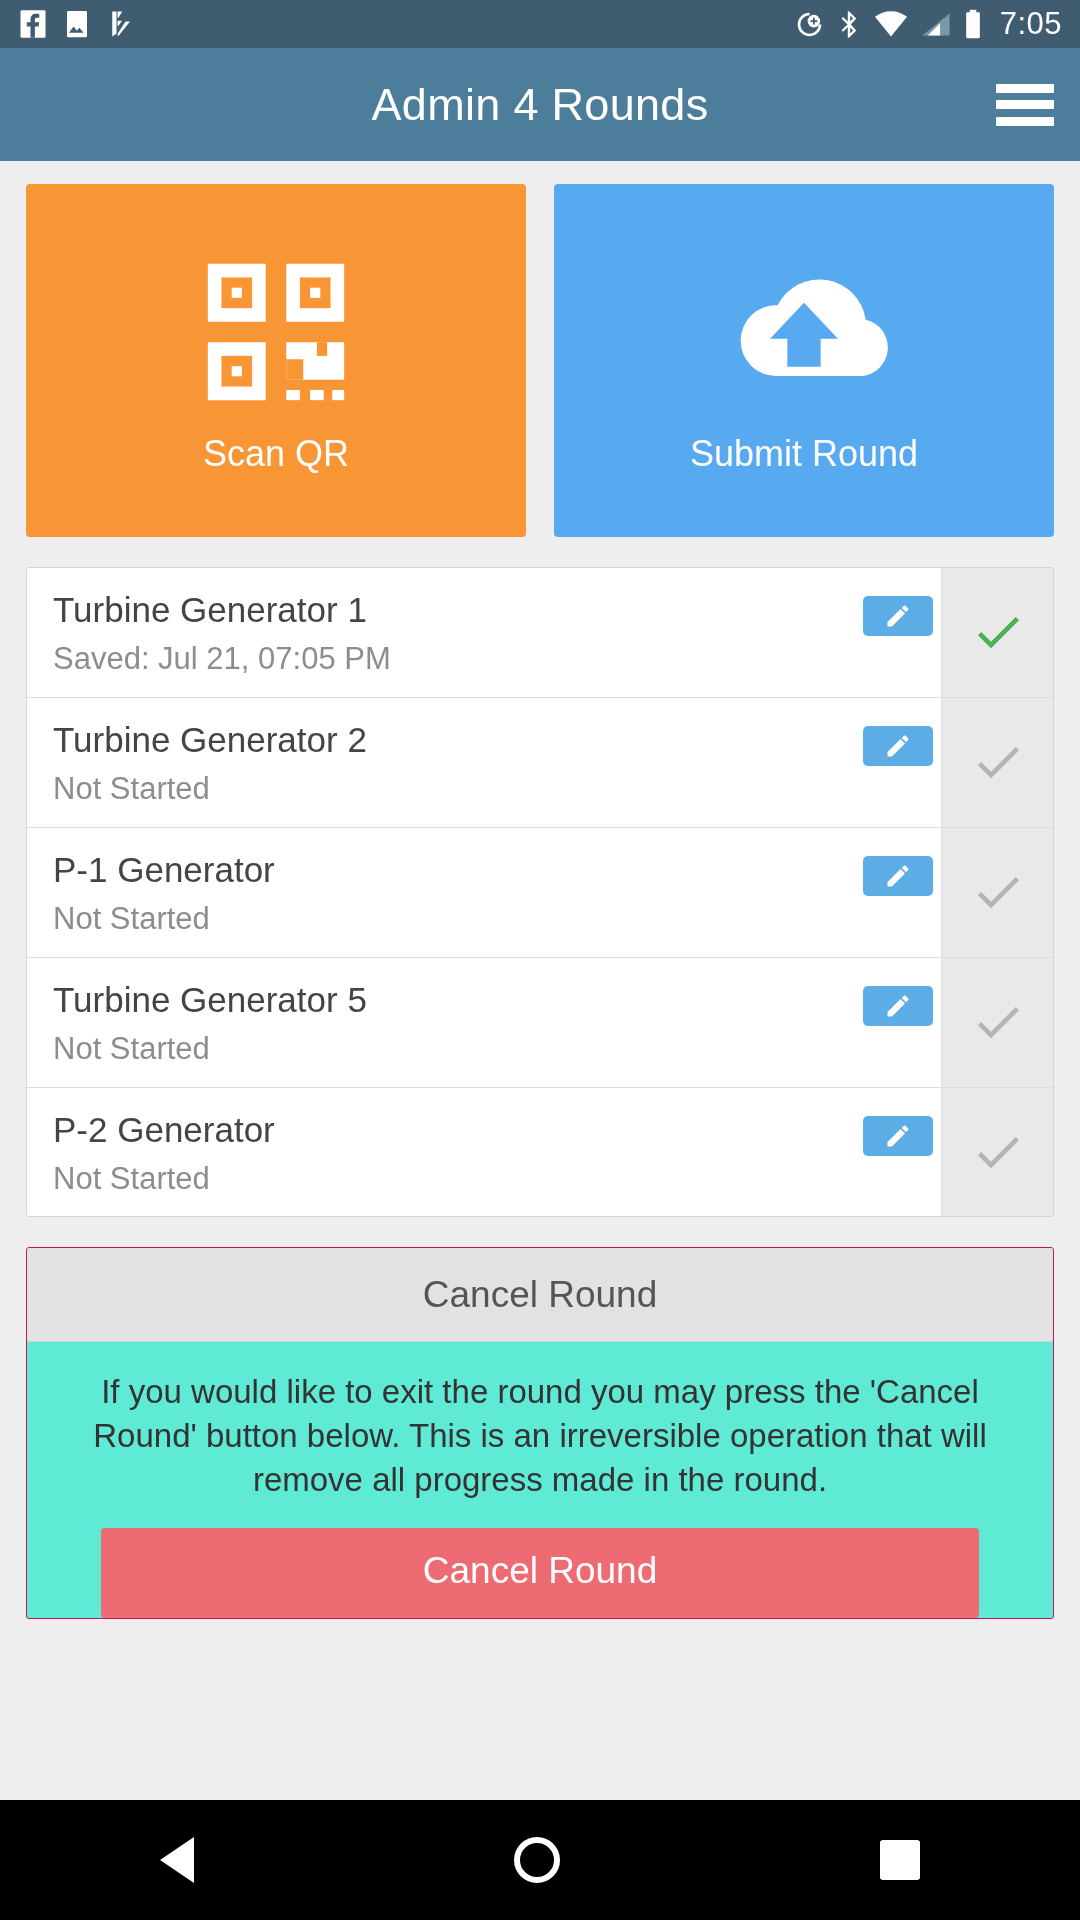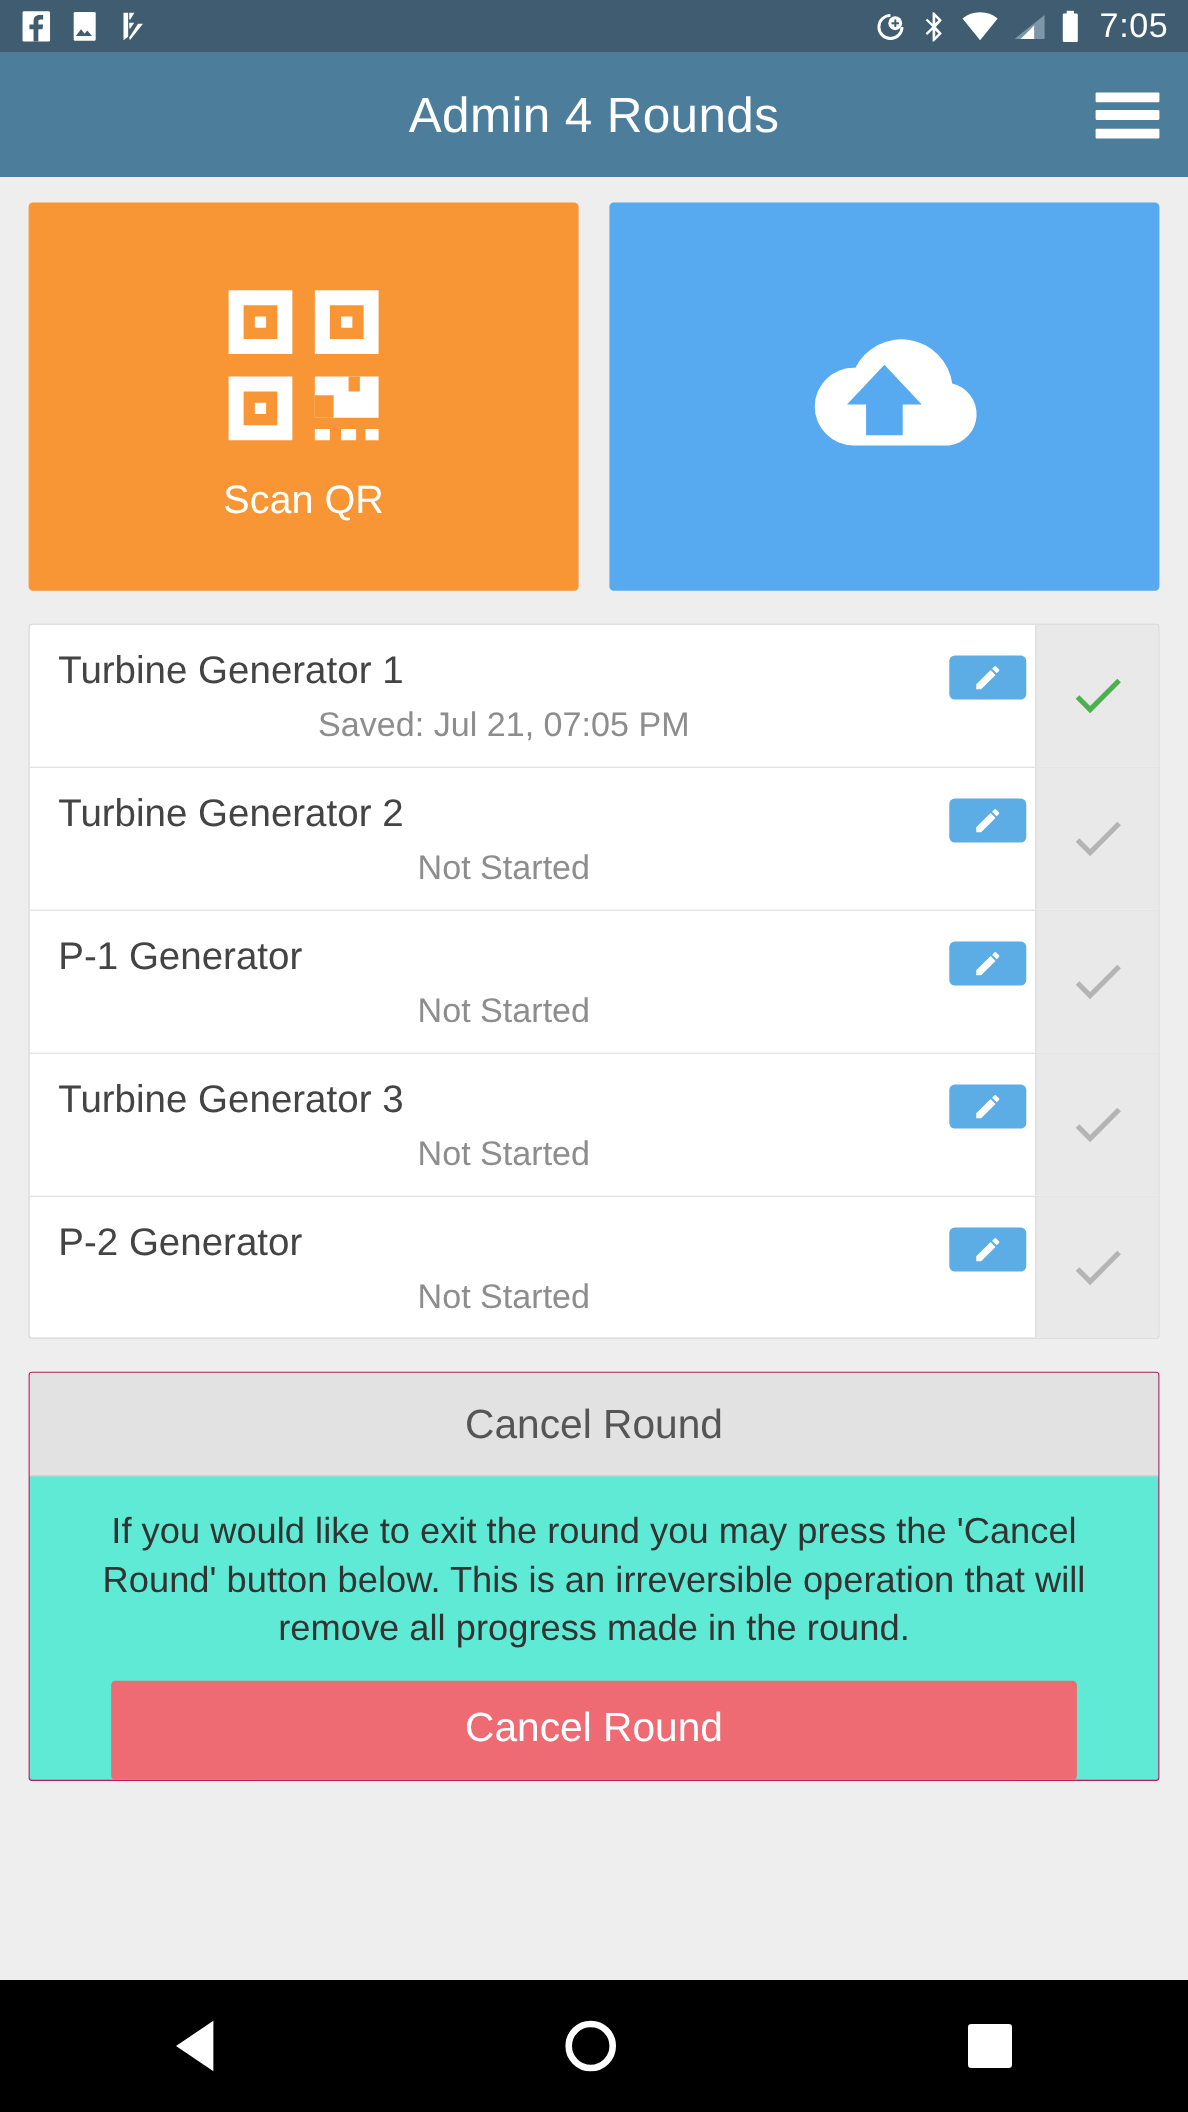--- a/index.html
+++ b/index.html
@@ -54,21 +54,21 @@
   
   .listcard {
     margin:30px 26px 0 26px; background:#ffffff;
     border:1px solid #d6d6d6; border-radius:3px; overflow:hidden;
   }
   .row { display:flex; align-items:stretch; border-bottom:1px solid #dddddd; }
   .row:last-child { border-bottom:none; }
   .row-main { flex:1 1 auto; padding:22px 8px 20px 26px; display:flex; align-items:flex-start; }
   .row-texts { flex:1 1 auto; }
   .row-title { font-size:35px; color:#444444; line-height:1.15; }
-  .row-sub { font-size:31px; color:#8d8d8d; margin-top:11px; line-height:1.15;text-align:center; }
+  .row-sub { font-size:31px; color:#8d8d8d; margin-top:11px; line-height:1.15; }
   .edit-btn {
     flex:0 0 auto; width:70px; height:40px; border-radius:5px; background:#5cace6;
     display:flex; align-items:center; justify-content:center; margin-top:6px;
   }
   .row-check {
     flex:0 0 112px; border-left:1px solid #dddddd; background:#e9e9e9;
     display:flex; align-items:center; justify-content:center;
   }
 
   
@@ -181,20 +181,21 @@
         <div class="tile-label">Scan QR</div>
       </div>
 
       <div class="tile tile-sub">
         <div class="tile-icon">
           <svg width="200" height="150" viewBox="0 0 60 44">
             <path d="M48.5 18.3A14 14 0 0 0 22.1 14 10.6 10.6 0 0 0 11 24.6 10.6 10.6 0 0 0 21.6 35.2h26.1A8.6 8.6 0 0 0 48.5 18.3z" fill="#fff"></path>
             <path d="M30 13.2 40.2 24H35v8.4h-10V24h-5.2z" fill="#58aaf0"></path>
           </svg>
         </div>
+        <div class="tile-label">Submit Round</div>
       </div>
 
     </div>
 
     <div class="listcard">
 
       <div class="row">
         <div class="row-main">
           <div class="row-texts">
             <div class="row-title">Turbine Generator 1</div>
@@ -247,21 +248,21 @@
         <div class="row-check">
           <svg width="56" height="56" viewBox="0 0 24 24">
               <path d="M9 16.2 4.8 12l-1.4 1.4L9 19 21 7l-1.4-1.4z" fill="#b4b4b4"></path>
             </svg>
         </div>
       </div>
 
       <div class="row">
         <div class="row-main">
           <div class="row-texts">
-            <div class="row-title">Turbine Generator 3</div>
+            <div class="row-title">Turbine Generator 5</div>
             <div class="row-sub">Not Started</div>
           </div>
           <div class="edit-btn">
             <svg width="28" height="28" viewBox="0 0 24 24">
                 <path d="M3 17.2V21h3.8L18 9.9l-3.8-3.8zm17.7-10.3a1 1 0 0 0 0-1.4l-2.2-2.2a1 1 0 0 0-1.4 0l-1.8 1.8 3.6 3.6z" fill="#fff"></path>
               </svg>
           </div>
         </div>
         <div class="row-check">
           <svg width="56" height="56" viewBox="0 0 24 24">

